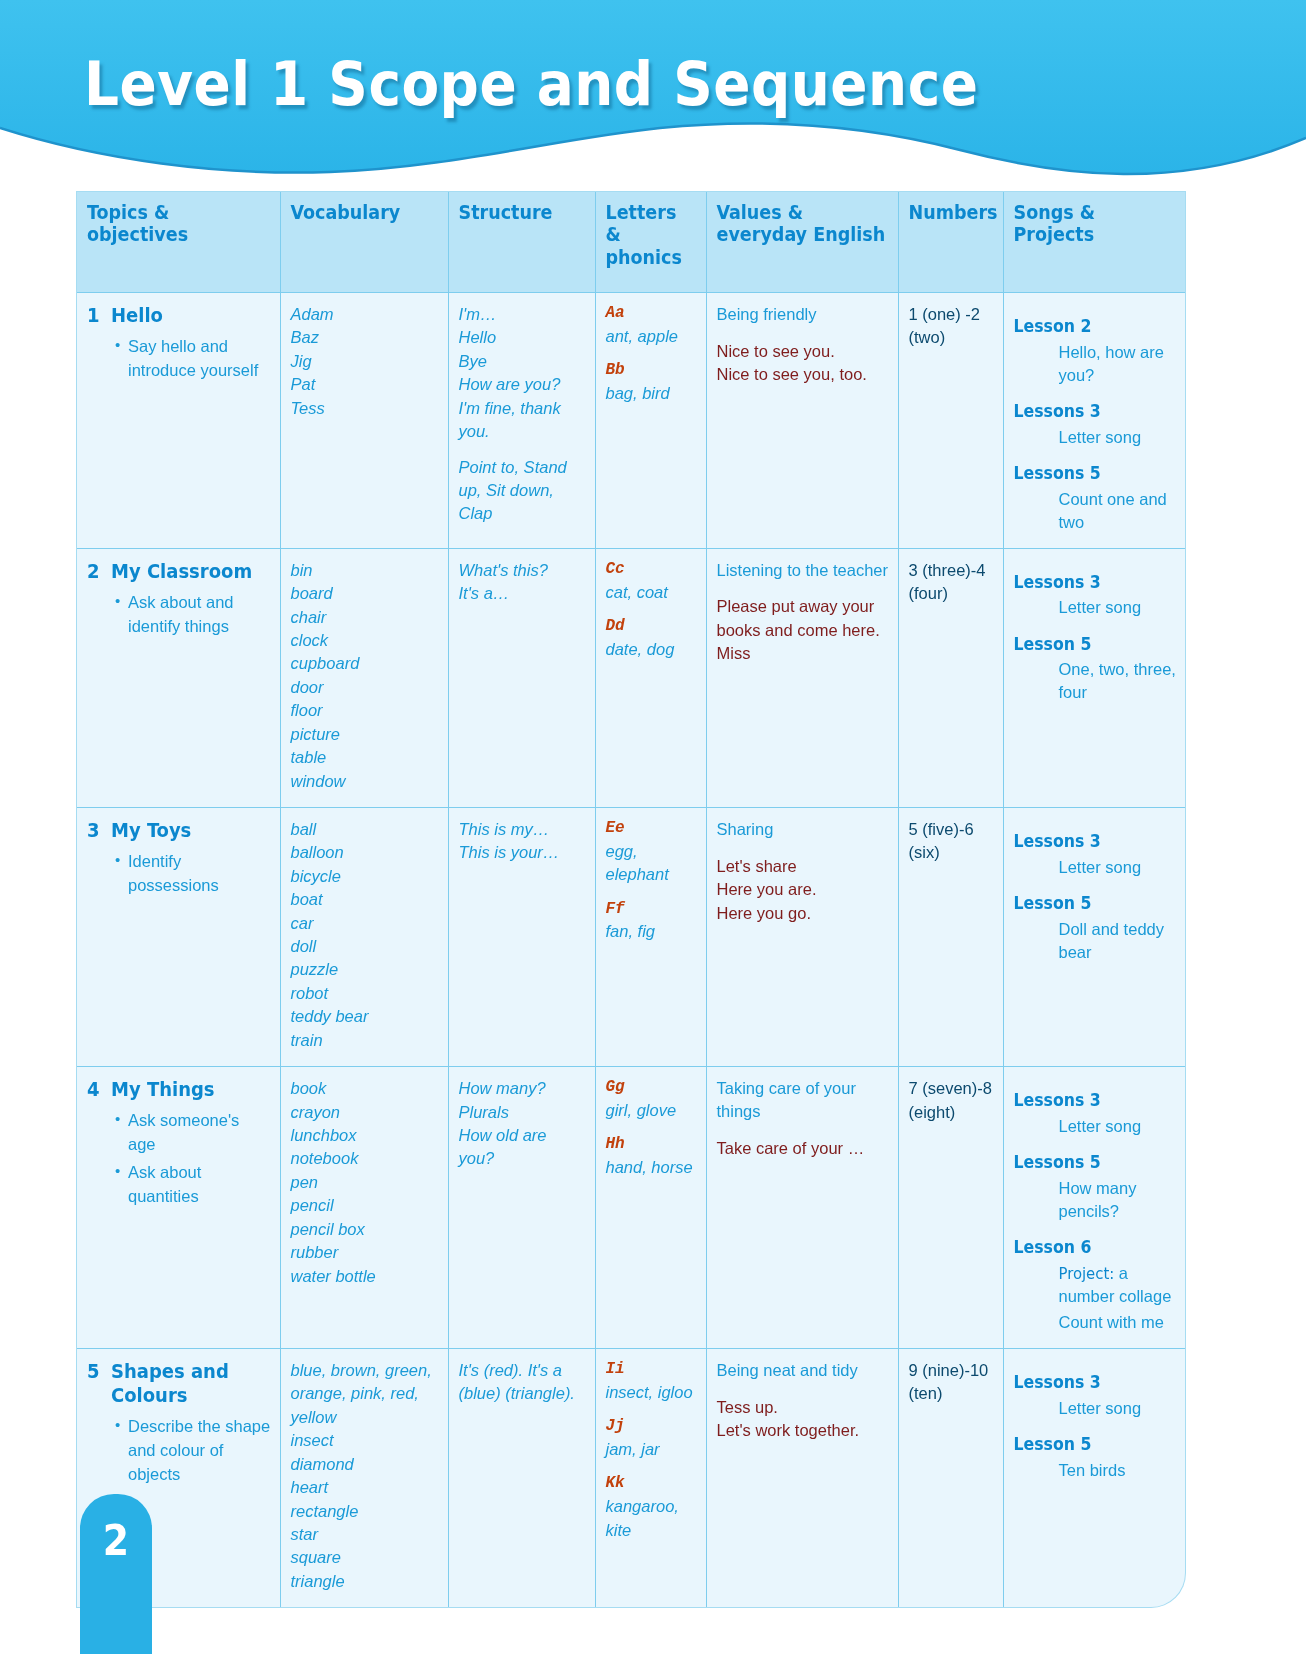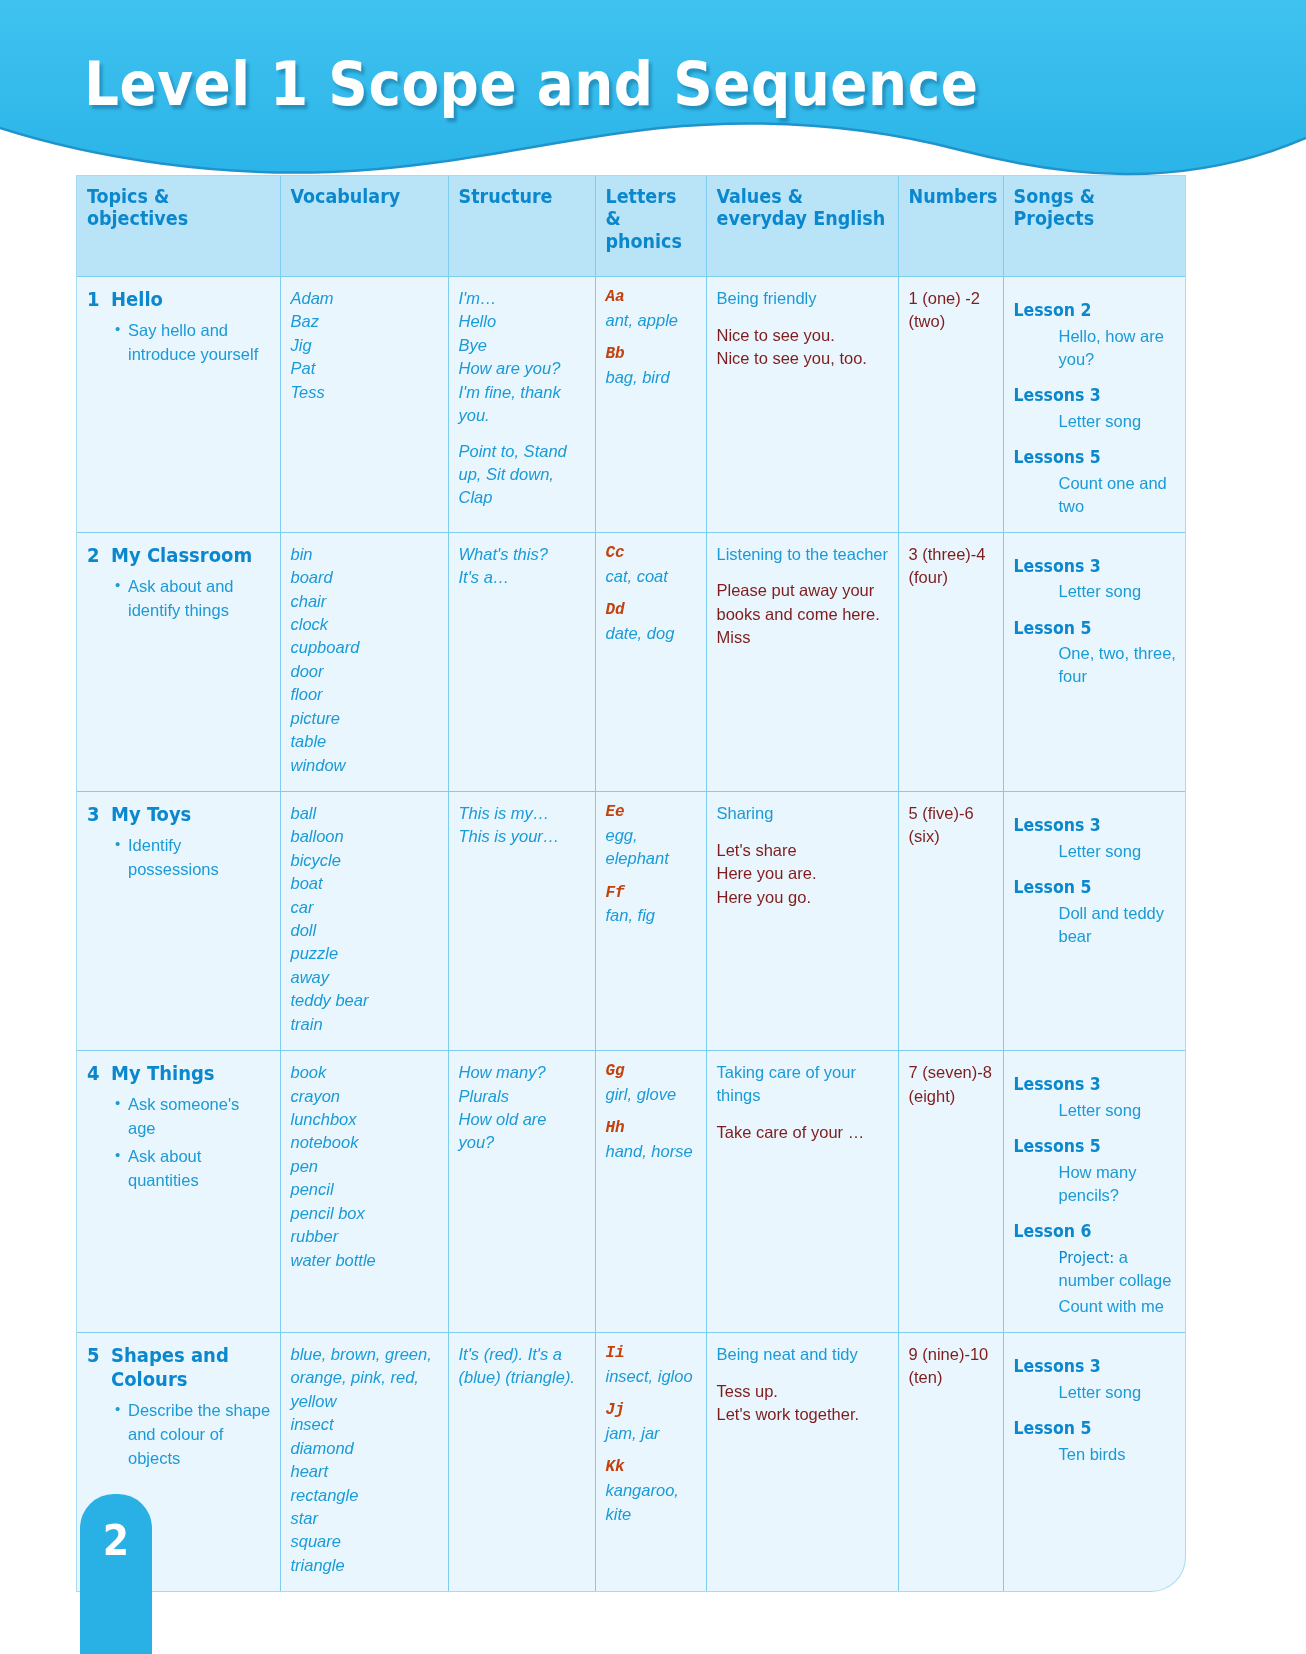--- a/index.html
+++ b/index.html
@@ -41,21 +41,21 @@
     letter-spacing: 0.5px;
     color: #ffffff;
     text-shadow: 3px 4px 3px rgba(0,70,110,0.35);
     z-index: 6;
     white-space: nowrap;
   }
 
   
   #scope-table-wrap {
     position: absolute;
-    top: 176px;
+    top: 192px;
     left: 77px;
     width: 1108px;
     z-index: 2;
   }
   table#scope-table {
     border-collapse: collapse;
     width: 1108px;
     table-layout: fixed;
     background: #e9f6fd;
     border-bottom-right-radius: 34px;
@@ -167,21 +167,21 @@
     line-height: 1.38;
     margin-bottom: 14px;
   }
   .values-line {
     color: #7f1d1d;
     font-size: 16.5px;
     line-height: 1.42;
   }
 
   .numbers-text {
-    color: #7f1d1d;
+    color: #0c4a6e;
     font-size: 16.5px;
     line-height: 1.42;
   }
 
   .song-head {
     color: #0b87ce;
     font-family: "DejaVu Sans", sans-serif;
     font-size: 17.5px;
     font-weight: bold;
     font-stretch: condensed;
@@ -368,21 +368,21 @@
               <li>Identify possessions</li>
             </ul></td>
           <td>
             <div class="vocab-line">ball</div>
             <div class="vocab-line">balloon</div>
             <div class="vocab-line">bicycle</div>
             <div class="vocab-line">boat</div>
             <div class="vocab-line">car</div>
             <div class="vocab-line">doll</div>
             <div class="vocab-line">puzzle</div>
-            <div class="vocab-line">away</div>
+            <div class="vocab-line">robot</div>
             <div class="vocab-line">teddy bear</div>
             <div class="vocab-line">train</div>
           </td>
           <td>
             <div class="struct-group">
               <div class="struct-line">This is my…</div>
               <div class="struct-line">This is your…</div>
             </div>
           </td>
           <td>

